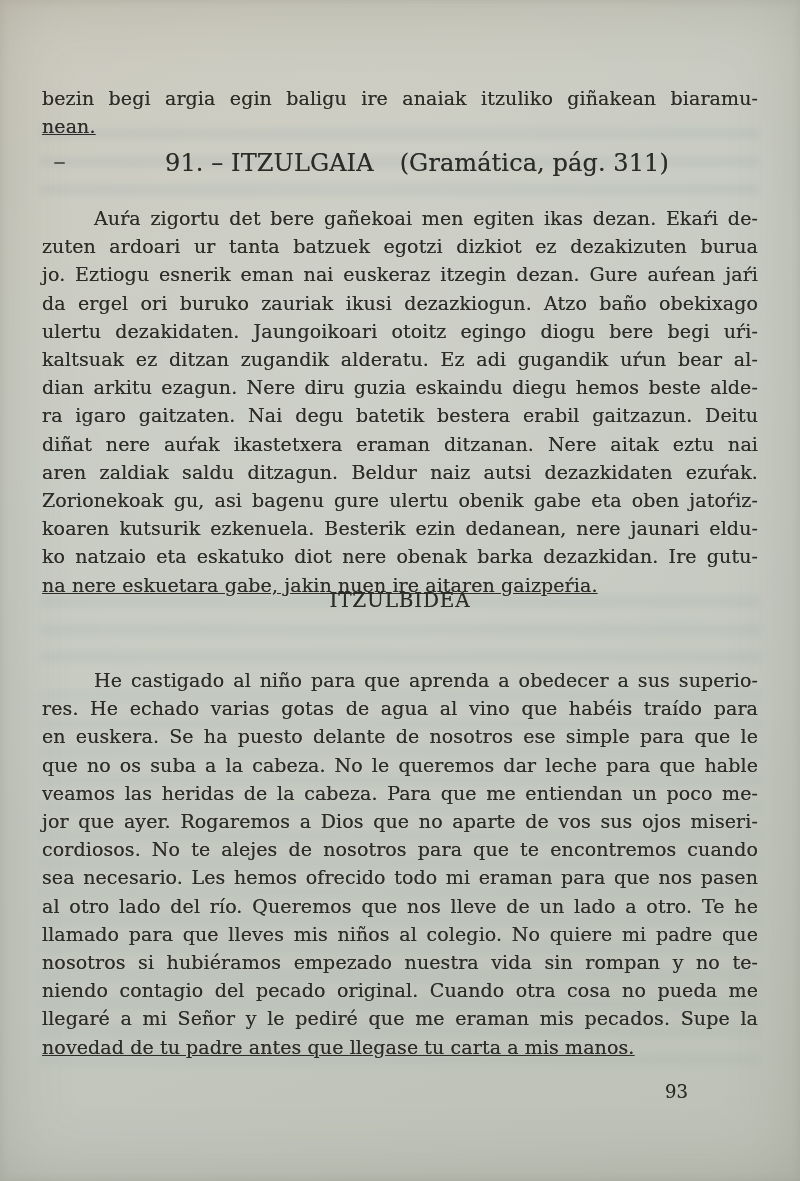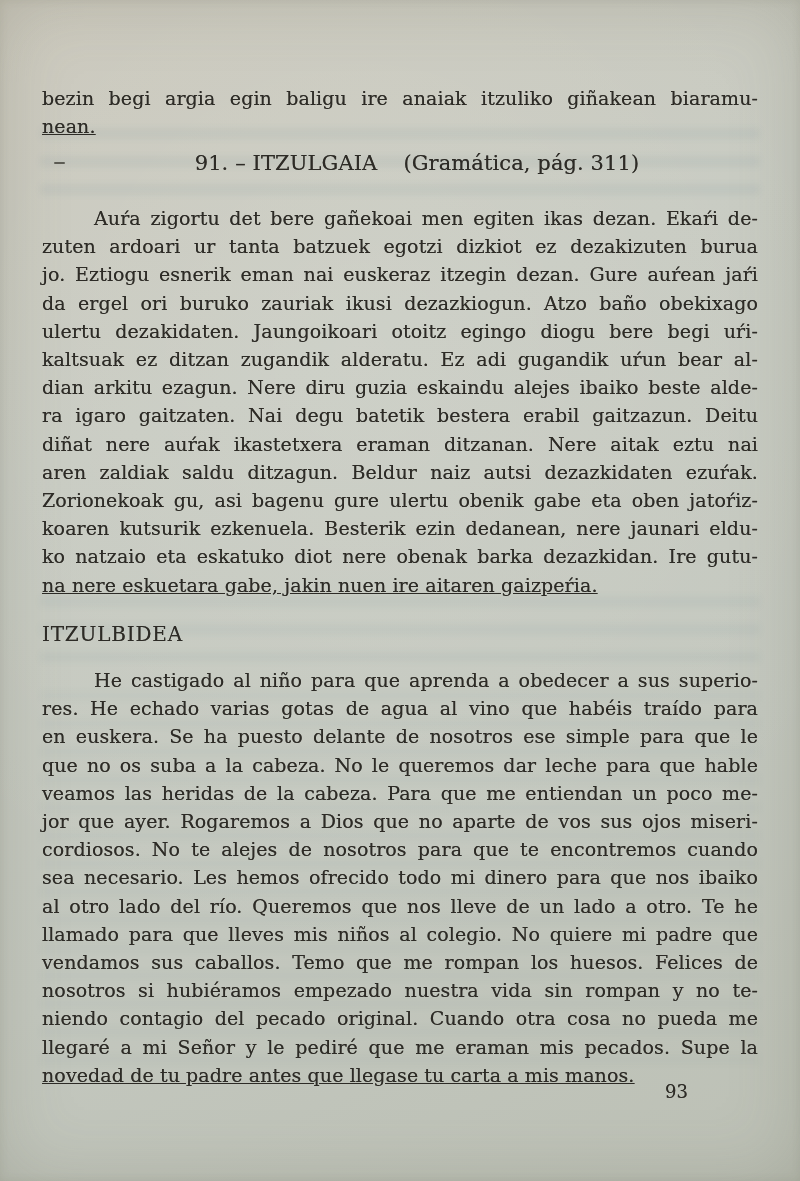--- a/index.html
+++ b/index.html
@@ -48,25 +48,26 @@
   .para-indent .tline:first-child { text-indent: 52px; }
 
   .intro   { top: 84px; }
   .basque  { top: 204px; }
   .spanish { top: 666px; }
 
   .heading {
     position: absolute; top: 149px; left: 0; right: 0;
     display: flex; justify-content: center; gap: 26px;
     padding-left: 34px;
-    font-size: 21px; line-height: 28px;
+    font-size: 24px; line-height: 28px;
     white-space: nowrap;
   }
   .subheading {
-    position: absolute; top: 620px; left: 0; right: 0;
+    position: absolute; top: 586px; left: 0; right: 0;
+    text-align: center;
     font-size: 20px; line-height: 28px;
     letter-spacing: 0.8px;
   }
   .page-number {
     position: absolute; top: 1078px; right: 70px;
     font-size: 18px; line-height: 28px;
   }
   .stray {
     position: absolute; left: 54px; top: 162px;
     width: 11px; height: 2px;
@@ -97,44 +98,43 @@
       <span>(Gramática, pág. 311)</span>
     </div>
 
     <div class="para basque para-indent">
         <div class="tline">Auŕa zigortu det bere gañekoai men egiten ikas dezan. Ekaŕi de-</div>
         <div class="tline">zuten ardoari ur tanta batzuek egotzi dizkiot ez dezakizuten burua</div>
         <div class="tline">jo. Eztiogu esnerik eman nai euskeraz itzegin dezan. Gure auŕean jaŕi</div>
         <div class="tline">da ergel ori buruko zauriak ikusi dezazkiogun. Atzo baño obekixago</div>
         <div class="tline">ulertu dezakidaten. Jaungoikoari otoitz egingo diogu bere begi uŕi-</div>
         <div class="tline">kaltsuak ez ditzan zugandik alderatu. Ez adi gugandik uŕun bear al-</div>
-        <div class="tline">dian arkitu ezagun. Nere diru guzia eskaindu alejes ibaiko beste alde-</div>
+        <div class="tline">dian arkitu ezagun. Nere diru guzia eskaindu diegu hemos beste alde-</div>
         <div class="tline">ra igaro gaitzaten. Nai degu batetik bestera erabil gaitzazun. Deitu</div>
         <div class="tline">diñat nere auŕak ikastetxera eraman ditzanan. Nere aitak eztu nai</div>
         <div class="tline">aren zaldiak saldu ditzagun. Beldur naiz autsi dezazkidaten ezuŕak.</div>
         <div class="tline">Zorionekoak gu, asi bagenu gure ulertu obenik gabe eta oben jatoŕiz-</div>
         <div class="tline">koaren kutsurik ezkenuela. Besterik ezin dedanean, nere jaunari eldu-</div>
         <div class="tline">ko natzaio eta eskatuko diot nere obenak barka dezazkidan. Ire gutu-</div>
         <div class="tline tline-last">na nere eskuetara gabe, jakin nuen ire aitaren gaizpeŕia.</div>
       </div>
 
     <div class="subheading">ITZULBIDEA</div>
 
     <div class="para spanish para-indent">
         <div class="tline">He castigado al niño para que aprenda a obedecer a sus superio-</div>
         <div class="tline">res. He echado varias gotas de agua al vino que habéis traído para</div>
         <div class="tline">en euskera. Se ha puesto delante de nosotros ese simple para que le</div>
         <div class="tline">que no os suba a la cabeza. No le queremos dar leche para que hable</div>
         <div class="tline">veamos las heridas de la cabeza. Para que me entiendan un poco me-</div>
         <div class="tline">jor que ayer. Rogaremos a Dios que no aparte de vos sus ojos miseri-</div>
         <div class="tline">cordiosos. No te alejes de nosotros para que te encontremos cuando</div>
-        <div class="tline">sea necesario. Les hemos ofrecido todo mi dinero para que nos ibaiko</div>
+        <div class="tline">sea necesario. Les hemos ofrecido todo mi eraman para que nos pasen</div>
         <div class="tline">al otro lado del río. Queremos que nos lleve de un lado a otro. Te he</div>
         <div class="tline">llamado para que lleves mis niños al colegio. No quiere mi padre que</div>
-        <div class="tline">vendamos sus caballos. Temo que me rompan los huesos. Felices de</div>
         <div class="tline">nosotros si hubiéramos empezado nuestra vida sin rompan y no te-</div>
         <div class="tline">niendo contagio del pecado original. Cuando otra cosa no pueda me</div>
         <div class="tline">llegaré a mi Señor y le pediré que me eraman mis pecados. Supe la</div>
         <div class="tline tline-last">novedad de tu padre antes que llegase tu carta a mis manos.</div>
       </div>
 
     <div class="page-number">93</div>
 
   </div>
 </div>

